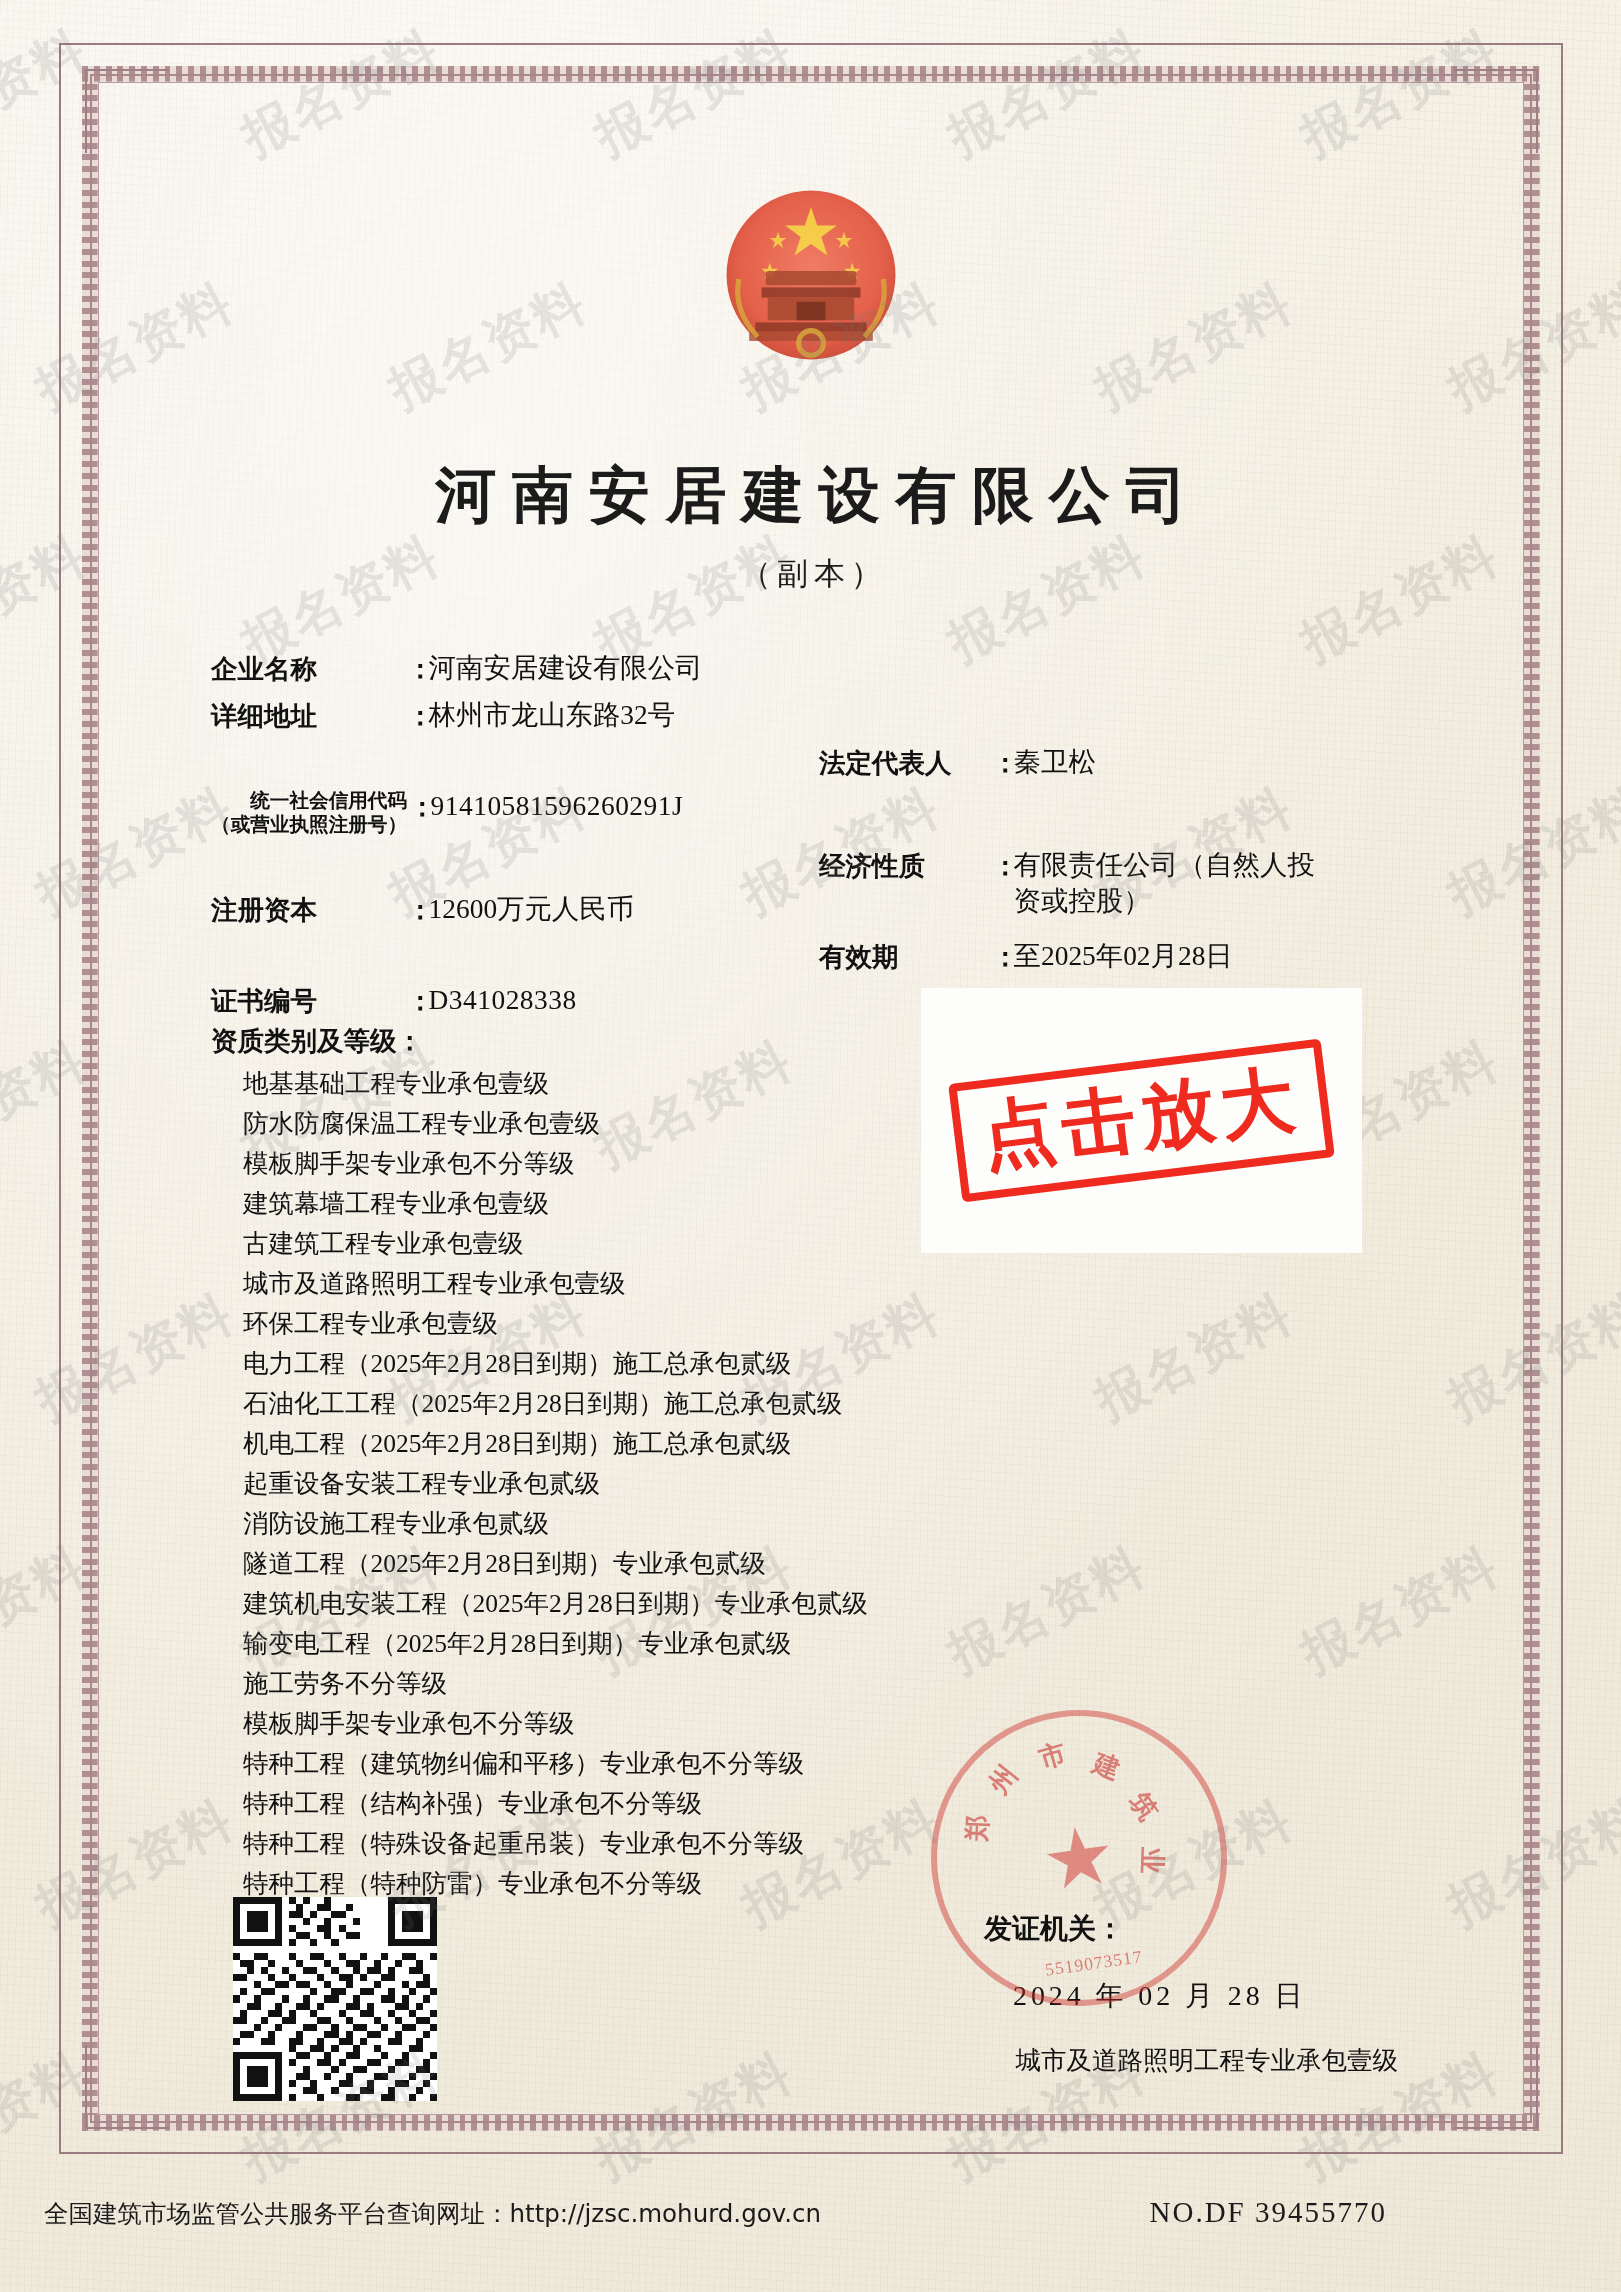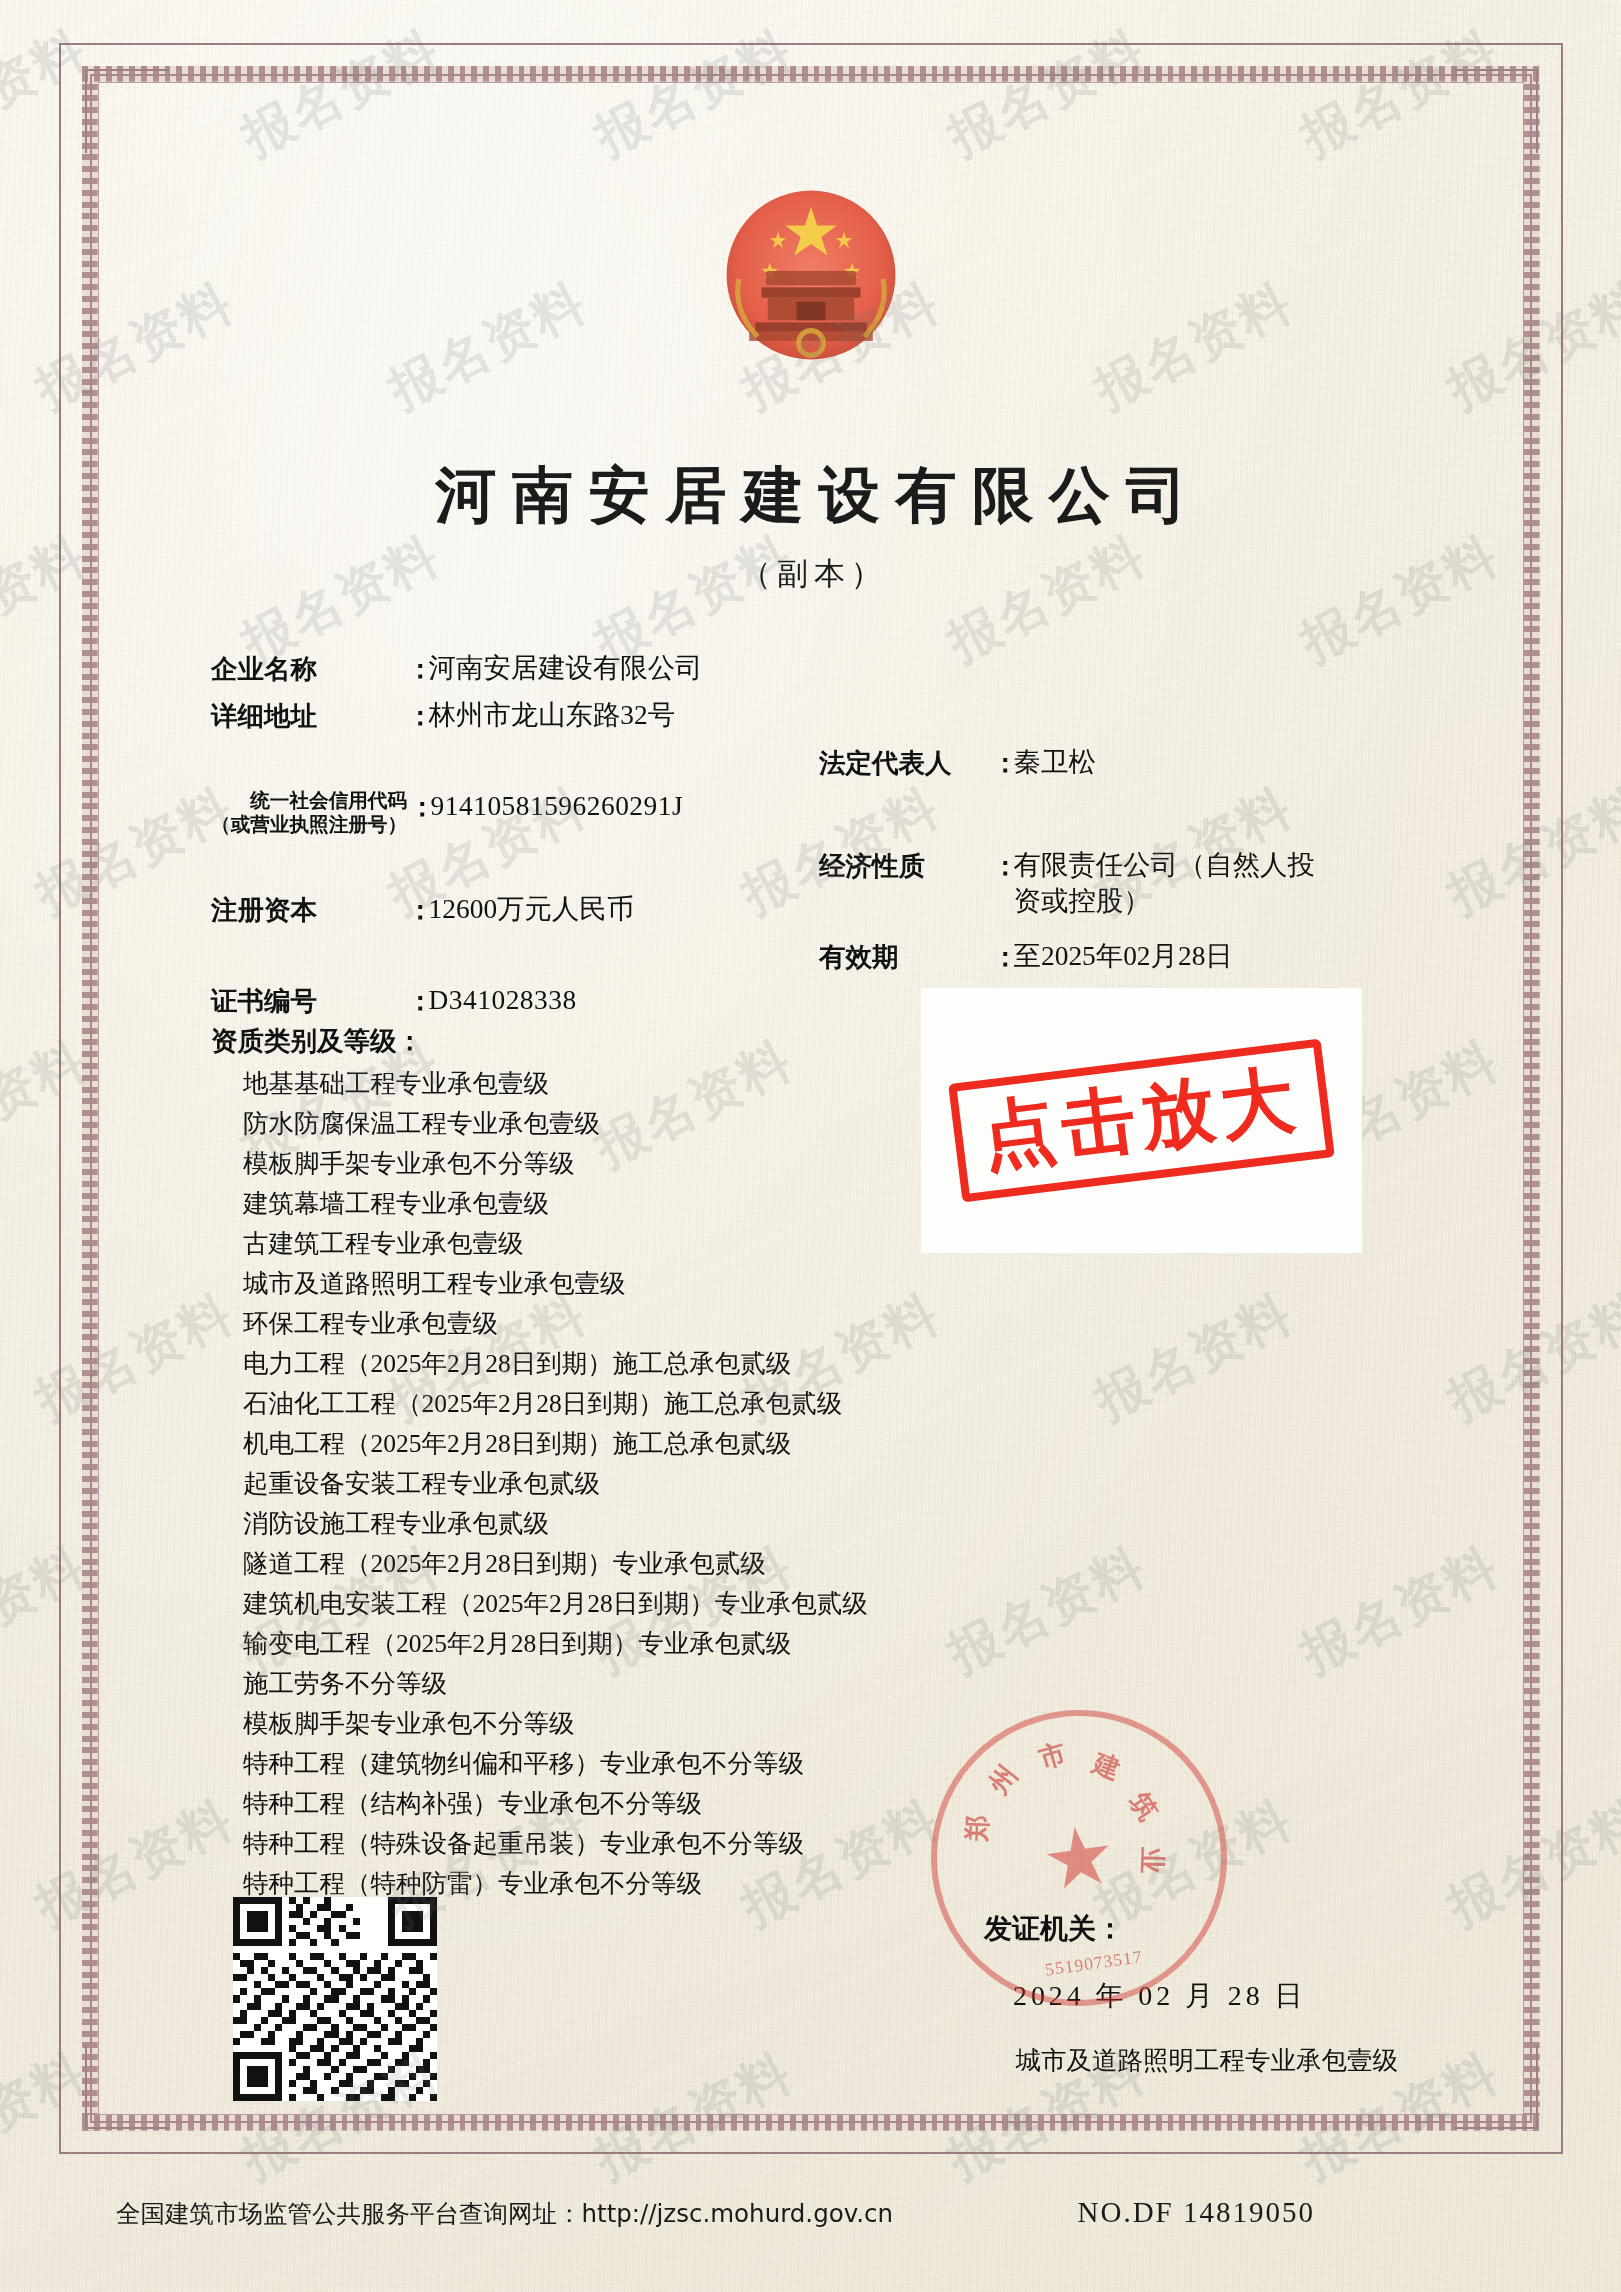--- a/index.html
+++ b/index.html
@@ -368,21 +368,21 @@
 
   
   .bottom-bar {
     position: absolute;
     left: 0;
     top: 2196px;
     width: 1431px;
     display: flex;
     justify-content: space-between;
     align-items: baseline;
-    padding: 0 116px;
+    padding: 0 44px;
     box-sizing: border-box;
     z-index: 5;
   }
   .bottom-left {
     font-family: "DejaVu Sans", "Liberation Sans", sans-serif;
     font-size: 24.5px;
     color: #1a1a1a;
   }
   .bottom-right {
     font-family: "Liberation Serif", serif;
@@ -790,15 +790,15 @@
   </div>
 
 <div class="zoom-stamp">
   <div class="zs-box">
     <div class="zs-text">点击放大</div>
   </div>
 </div>
 
 <div class="bottom-bar">
   <div class="bottom-left">全国建筑市场监管公共服务平台查询网址：http://jzsc.mohurd.gov.cn</div>
-  <div class="bottom-right">NO.DF 14819050</div>
+  <div class="bottom-right">NO.DF 39455770</div>
 </div>
 
 
 </body></html>

